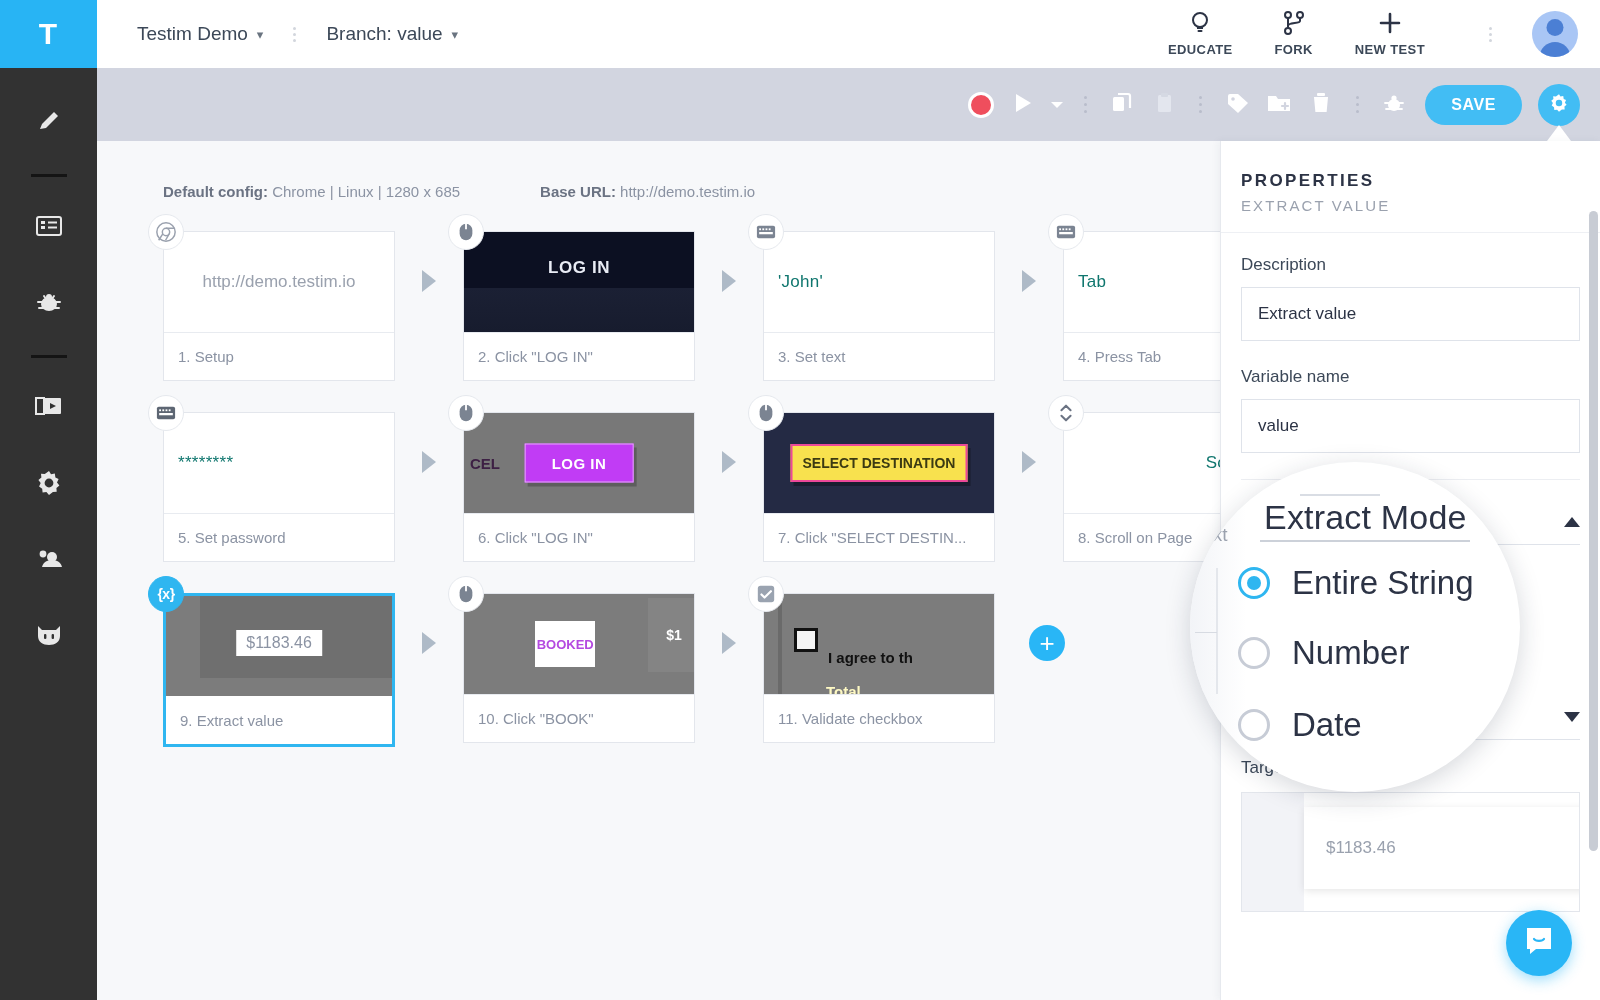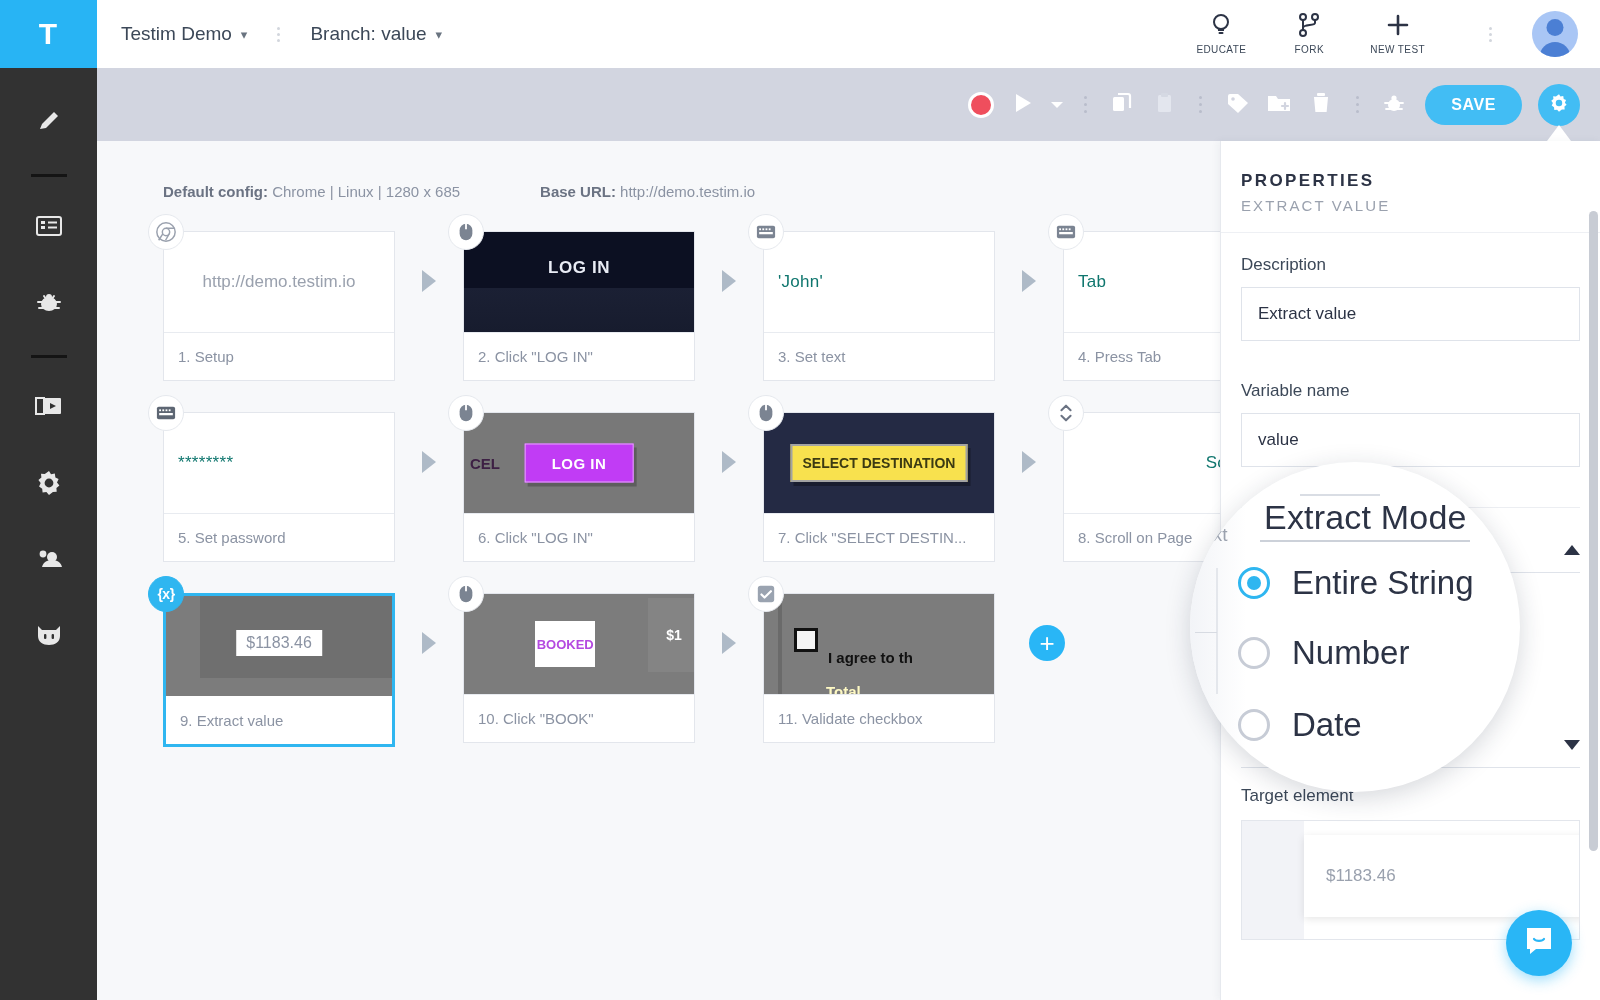--- a/index.html
+++ b/index.html
@@ -16,21 +16,21 @@
   .topbar {
     position: absolute; top: 0; left: 0; width: 1600px; height: 68px;
     background: #ffffff; display: flex; align-items: center;
     z-index: 30;
   }
   .logo-box {
     width: 97px; height: 68px; background: #28b4f4;
     display: flex; align-items: center; justify-content: center;
     color: #fff; font-size: 30px; font-weight: 700; letter-spacing: 1px;
   }
-  .proj-group { display: flex; align-items: center; margin-left: 24px; justify-content: center; }
+  .proj-group { display: flex; align-items: center; margin-left: 40px; justify-content: center; }
   .proj-name {
     font-size: 19px; color: #3c4858; display: flex; align-items: center; gap: 9px;
     cursor: pointer;
   }
   .caret-dn { font-size: 13px; color: #6a7480; }
   .vdots {
     width: 3px; margin: 0 30px; display: flex; flex-direction: column; gap: 3px;
     align-items: center;
   }
   .vdots i { width: 3px; height: 3px; background: #d2d6dd; border-radius: 50%; display:block; }
@@ -39,21 +39,21 @@
     cursor: pointer;
   }
   .top-actions {
     margin-left: auto; display: flex; align-items: center; gap: 34px;
     padding-right: 22px;
   }
   .top-action {
     display: flex; flex-direction: column; align-items: center; gap: 3px;
     cursor: pointer; min-width: 54px;
   }
-  .top-action .lbl { font-size: 10px; letter-spacing: .4px; color: #3c4858; }
+  .top-action .lbl { font-size: 13px; letter-spacing: .4px; color: #3c4858; font-weight: bold; }
   .avatar {
     width: 46px; height: 46px; border-radius: 50%; background: #a9c6f5;
     overflow: hidden; position: relative; cursor: pointer; flex: none;
   }
   .avatar .head {
     position: absolute; left: 50%; top: 8px; transform: translateX(-50%);
     width: 17px; height: 17px; border-radius: 50%; background: #4b7fd4;
   }
   .avatar .body {
     position: absolute; left: 50%; bottom: -5px; transform: translateX(-50%);
@@ -173,21 +173,21 @@
     box-shadow: 3px 4px 0 rgba(0,0,0,.22);
   }
   .cancel-txt {
     position: absolute; left: 6px; top: 50%; transform: translateY(-50%);
     color: #3d2044; font-size: 15px; font-weight: 700;
   }
   .shot-dark { background: #242a44; }
   .yellow-btn {
     position: absolute; left: 50%; top: 50%; transform: translate(-50%,-50%);
     background: #f8e14e; color: #3b3a12; font-size: 14px; font-weight: 700;
-    padding: 9px 10px; border: 2px solid #a3a3a3; white-space: nowrap;
+    padding: 9px 10px; border: 2px solid #ec4899; white-space: nowrap;
     box-shadow: 3px 4px 0 rgba(0,0,0,.3);
   }
   .price-chip {
     position: absolute; left: 50%; top: 34px; transform: translateX(-50%);
     background: #fff; color: #8b93a3; font-size: 16px; padding: 4px 10px;
   }
   .inner-pane {
     position: absolute; left: 34px; top: 0; right: -10px; bottom: 18px; background: #6f6f6f;
   }
   .booked-chip {
@@ -231,21 +231,21 @@
   .props-head .h2 {
     font-size: 15px; letter-spacing: 2.1px; color: #9aa1ae; margin-top: 6px;
   }
   .props-body { padding: 22px 20px 0 20px; position: relative; }
   .fld-label { font-size: 17px; color: #3c4858; margin-bottom: 12px; }
   .fld-input {
     width: 100%; height: 54px; border: 1px solid #dfe3ea; background: #fff;
     padding: 0 16px; font-size: 17px; color: #2c3345;
     font-family: "Liberation Sans", sans-serif;
   }
-  .fld-block { margin-bottom: 40px; }
+  .fld-block { margin-bottom: 26px; }
   .hr-soft { height: 1px; background: #eceef2; margin: 4px 0 22px 0; }
   .collapse-row {
     display: flex; align-items: center; justify-content: space-between;
     padding: 10px 0 6px 0;
   }
   .collapse-row .ctxt { font-size: 17px; color: #9aa1ae; }
   .tri-up { width:0;height:0;border-left:8px solid transparent;border-right:8px solid transparent;border-bottom:10px solid #2c3345; }
   .tri-dn { width:0;height:0;border-left:8px solid transparent;border-right:8px solid transparent;border-top:10px solid #2c3345; }
   .under-line { height:1px; background:#dfe3ea; margin-top:6px; }
   .radio-list { padding: 18px 0 0 6px; }

